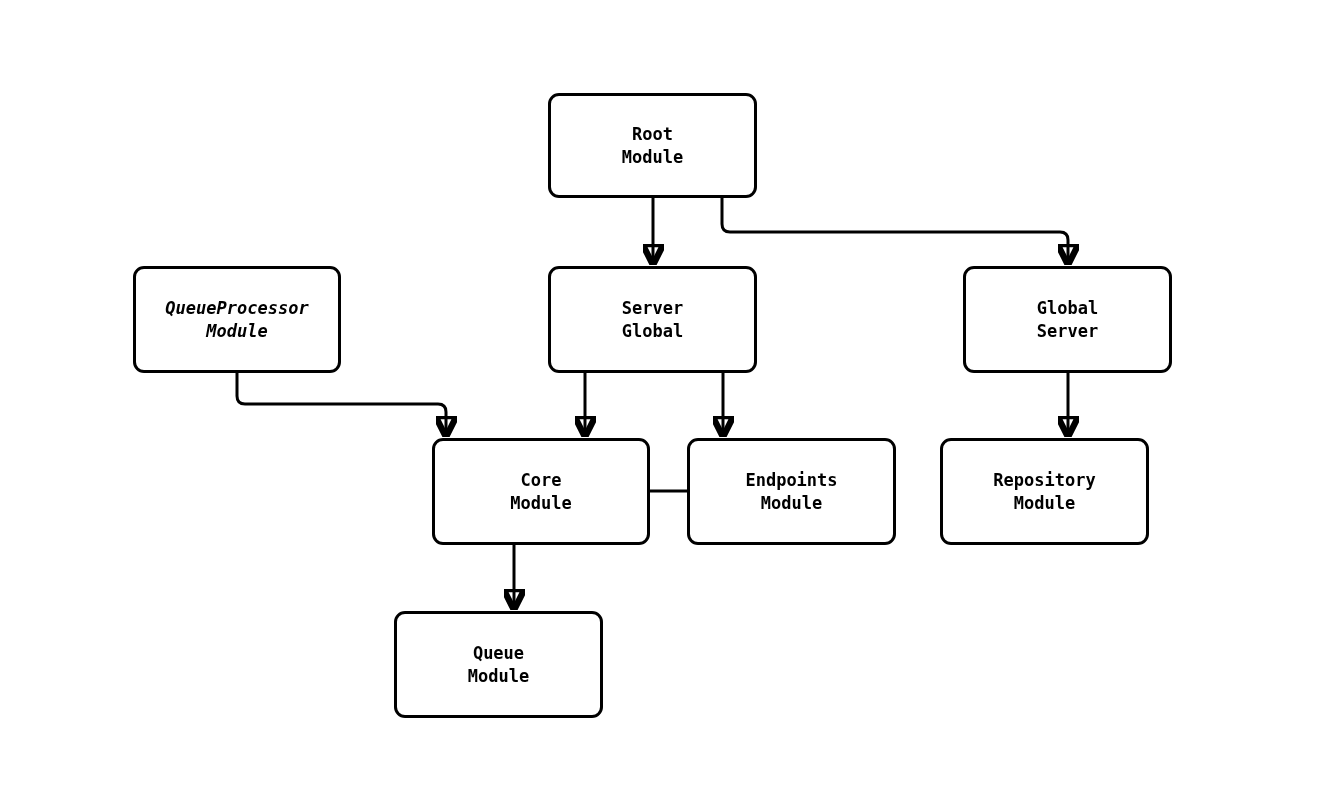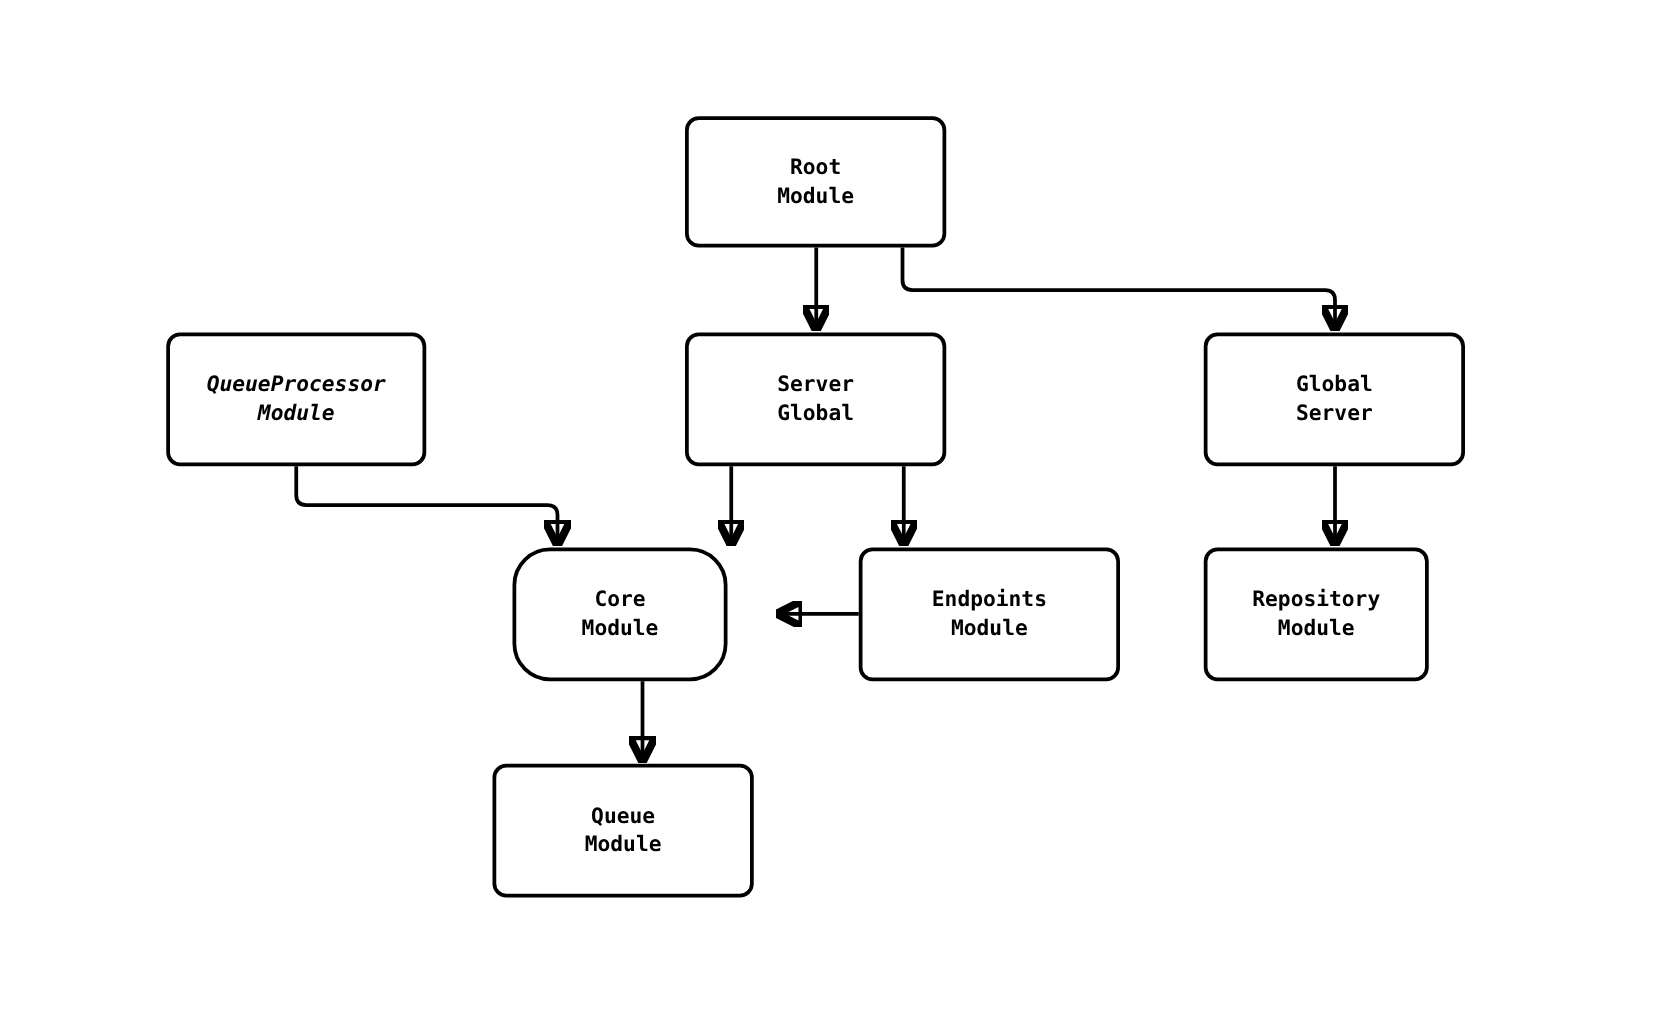--- a/index.html
+++ b/index.html
@@ -78,29 +78,29 @@
 Module</div>
       </div>
       <div class="node" style="left: 548px; top: 266px; width: 209px; height: 107px;">
         <div class="node-label">Server
 Global</div>
       </div>
       <div class="node" style="left: 963px; top: 266px; width: 209px; height: 107px;">
         <div class="node-label">Global
 Server</div>
       </div>
-      <div class="node" style="left: 410px; top: 438px; width: 172px; height: 107px; border-radius: 30px;">
+      <div class="node" style="left: 432px; top: 438px; width: 218px; height: 107px;">
         <div class="node-label">Core
 Module</div>
       </div>
       <div class="node" style="left: 687px; top: 438px; width: 209px; height: 107px;">
         <div class="node-label">Endpoints
 Module</div>
       </div>
-      <div class="node" style="left: 963px; top: 438px; width: 180px; height: 107px;">
+      <div class="node" style="left: 940px; top: 438px; width: 209px; height: 107px;">
         <div class="node-label">Repository
 Module</div>
       </div>
       <div class="node" style="left: 394px; top: 611px; width: 209px; height: 107px;">
         <div class="node-label">Queue
 Module</div>
       </div>
     </div>
 </div>
 

